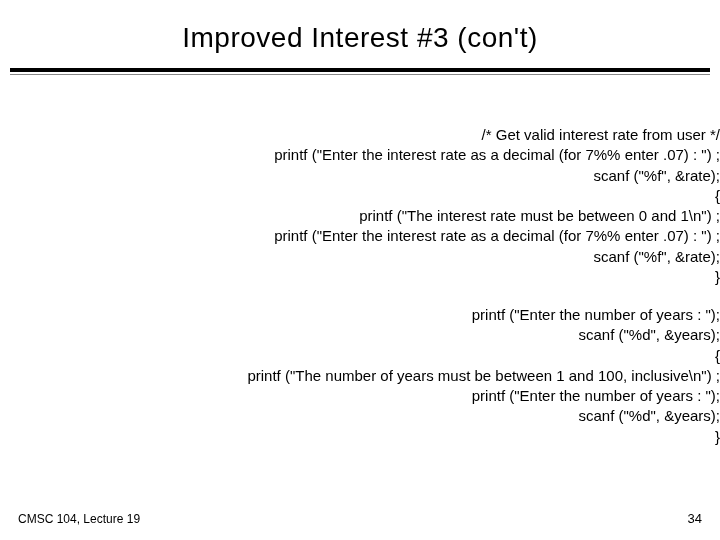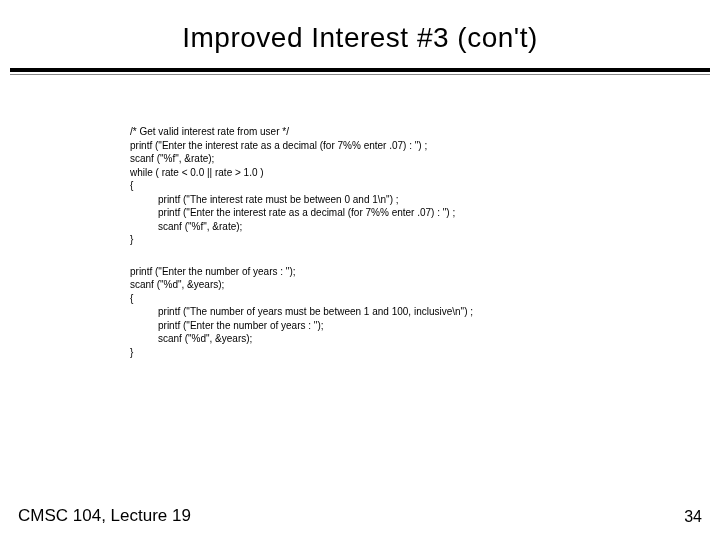--- a/index.html
+++ b/index.html
@@ -1,42 +1,41 @@
 <!DOCTYPE html>
 <html><head>
 <meta charset="utf-8">
 <style>
   * { margin: 0; padding: 0; box-sizing: border-box; }
   html, body { width: 720px; height: 540px; background: #fff; font-family: Arial, Helvetica, sans-serif; color: #000; }
   .slide { position: relative; width: 720px; height: 540px; }
   .title { text-align: center; font-size: 28px; font-weight: 400; padding-top: 22px; padding-bottom: 14px; letter-spacing: 0.5px; }
   .rule { height: 4px; background: #000; margin: 0 10px 2px 10px; }
   .rule2 { height: 1px; background: #888; margin: 0 10px; }
-  .body { padding: 50px 0 0 130px; font-size: 10px; line-height: 1.35; font-family: Arial, Helvetica, sans-serif; }
+  .body { padding: 50px 0 0 130px; font-size: 15px; line-height: 1.35; font-family: Arial, Helvetica, sans-serif; text-align: right; }
   .block { margin-bottom: 18px; }
   .indent { padding-left: 28px; }
-  .footer-left { position: absolute; left: 18px; bottom: 14px; font-size: 17px; }
-  .footer-right { position: absolute; right: 18px; bottom: 14px; font-size: 16px; }
+  .footer-left { position: absolute; left: 18px; bottom: 14px; font-size: 12px; }
+  .footer-right { position: absolute; right: 18px; bottom: 14px; font-size: 13px; }
 </style>
 </head>
 <body>
 
 <div class="slide">
 
   <div class="title">Improved Interest  #3 (con't)</div>
   <div class="rule"></div>
   <div class="rule2"></div>
 
   <div class="body">
 
     <div class="block">
       <div>/* Get valid interest rate from user */</div>
       <div>printf ("Enter the interest rate as a decimal (for 7%% enter .07) : ") ;</div>
       <div>scanf ("%f", &amp;rate);</div>
-      <div>while ( rate &lt;  0.0 || rate &gt; 1.0 )</div>
       <div>{</div>
       <div class="indent">printf ("The interest rate must be between 0 and 1\n") ;</div>
       <div class="indent">printf ("Enter the interest rate as a decimal (for 7%% enter .07) : ") ;</div>
       <div class="indent">scanf ("%f", &amp;rate);</div>
       <div>}</div>
     </div>
 
     <div class="block">
       <div>printf ("Enter the number of years : ");</div>
       <div>scanf ("%d", &amp;years);</div>

